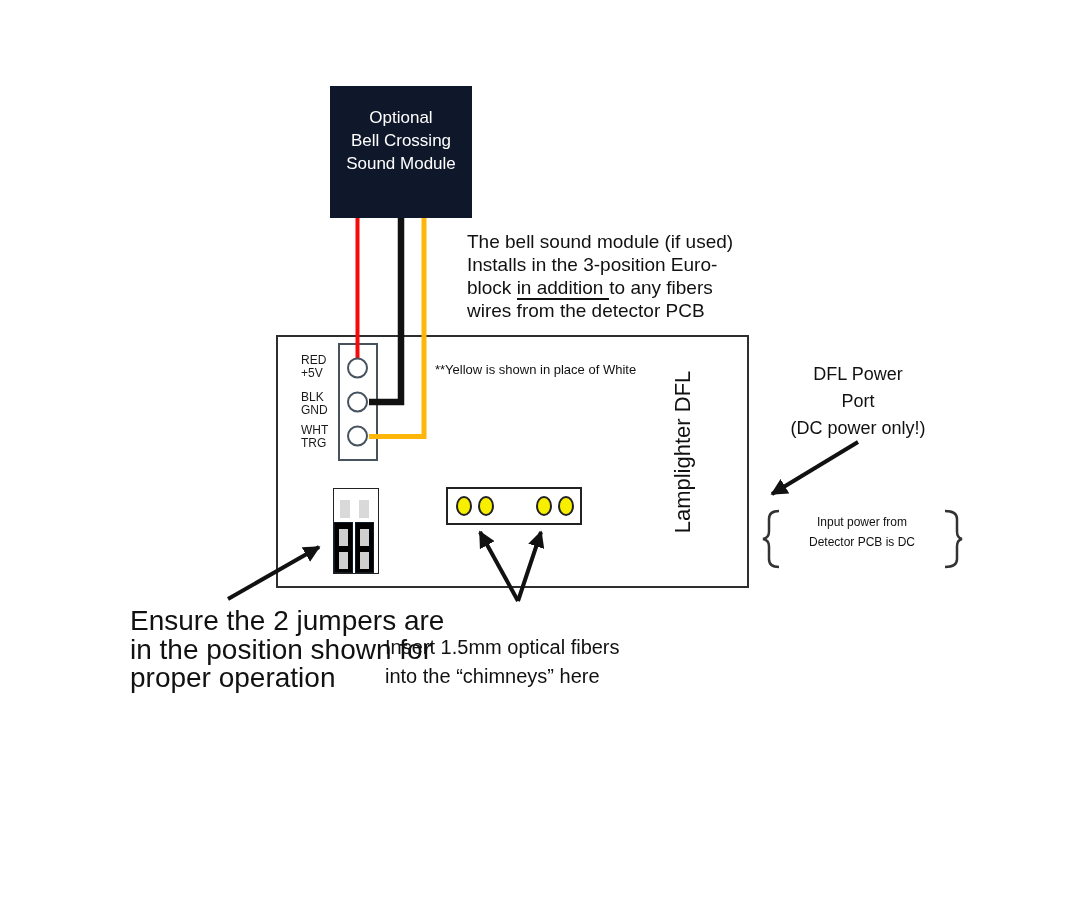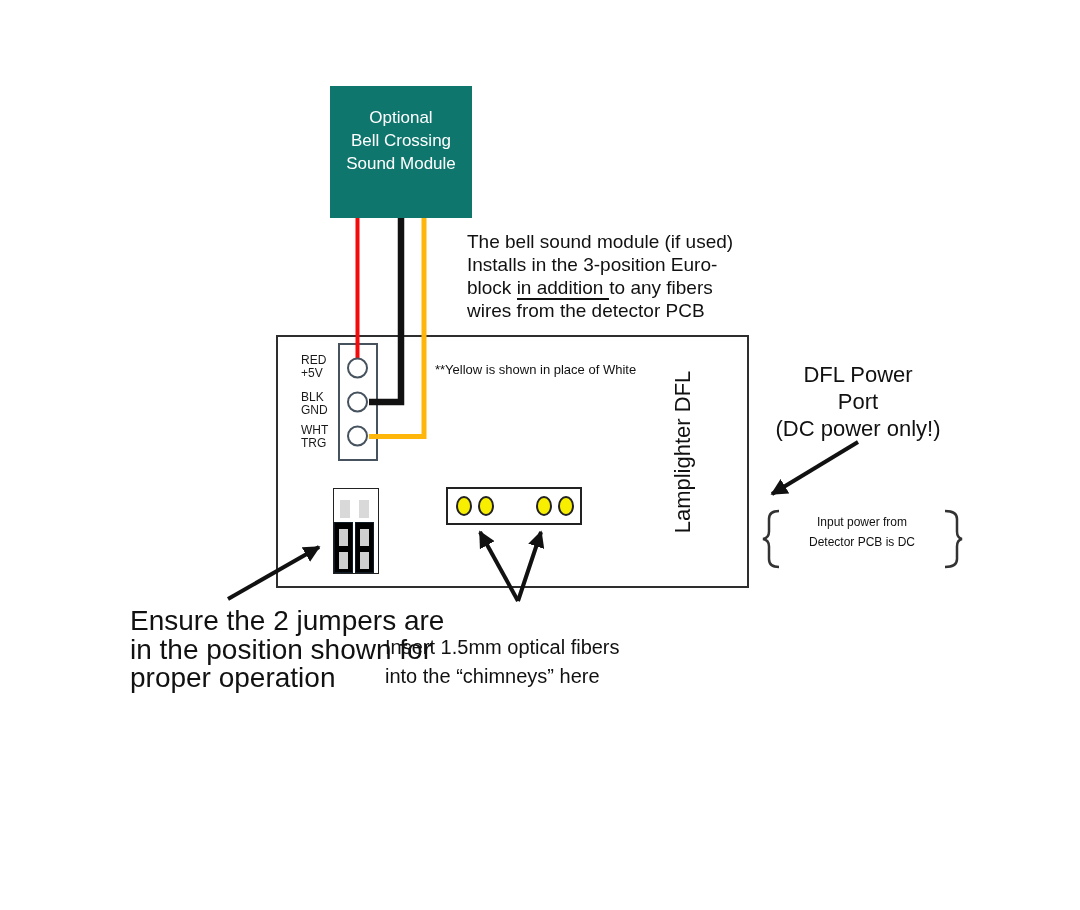--- a/index.html
+++ b/index.html
@@ -5,21 +5,21 @@
   html,body{margin:0;padding:0;background:#fff;}
   .canvas{
     position:relative;width:1080px;height:910px;background:#ffffff;
     font-family:"Liberation Sans",sans-serif;color:#111;overflow:hidden;
   }
   .abs{position:absolute;}
   .pre{white-space:pre-line;}
 
   
   .module{
-    left:330px;top:86px;width:142px;height:132px;background:#0f766e;
+    left:330px;top:86px;width:142px;height:132px;background:#0f172a;
     color:#fff;text-align:center;font-size:17px;line-height:23px;
     display:flex;align-items:flex-start;justify-content:center;padding-top:20px;
     box-sizing:border-box;
   }
 
   
   .pcb{
     left:276px;top:335px;width:473px;height:253px;
     border:2px solid #2e2e2e;background:#fff;box-sizing:border-box;
   }
@@ -57,21 +57,21 @@
     border:2px solid #222;background:#fff;box-sizing:border-box;
   }
   .fdot{
     position:absolute;width:16px;height:20px;border-radius:50%;
     border:2px solid #222;background:#f8ee00;box-sizing:border-box;top:7px;
   }
 
   
   .bellnote{left:467px;top:230px;font-size:19px;line-height:23px;}
   .bellnote .u{border-bottom:2px solid #111;padding-right:6px;}
-  .dflpower{left:753px;top:361px;width:210px;text-align:center;font-size:22px;line-height:27px;}
+  .dflpower{left:753px;top:361px;width:210px;text-align:center;font-size:18px;line-height:27px;}
   .inputpower{left:772px;top:513px;width:180px;text-align:center;font-size:12px;line-height:19.5px;}
   .ensure{left:130px;top:607px;font-size:28px;line-height:28.5px;}
   .insert{left:385px;top:633px;font-size:20px;line-height:28.5px;}
   .caption{
     left:0;top:777px;width:1080px;text-align:center;
     font-size:24px;line-height:35px;font-weight:bold;color:#1c1c1c;
   }
 
   svg.overlay{position:absolute;left:0;top:0;pointer-events:none;}
 </style>

